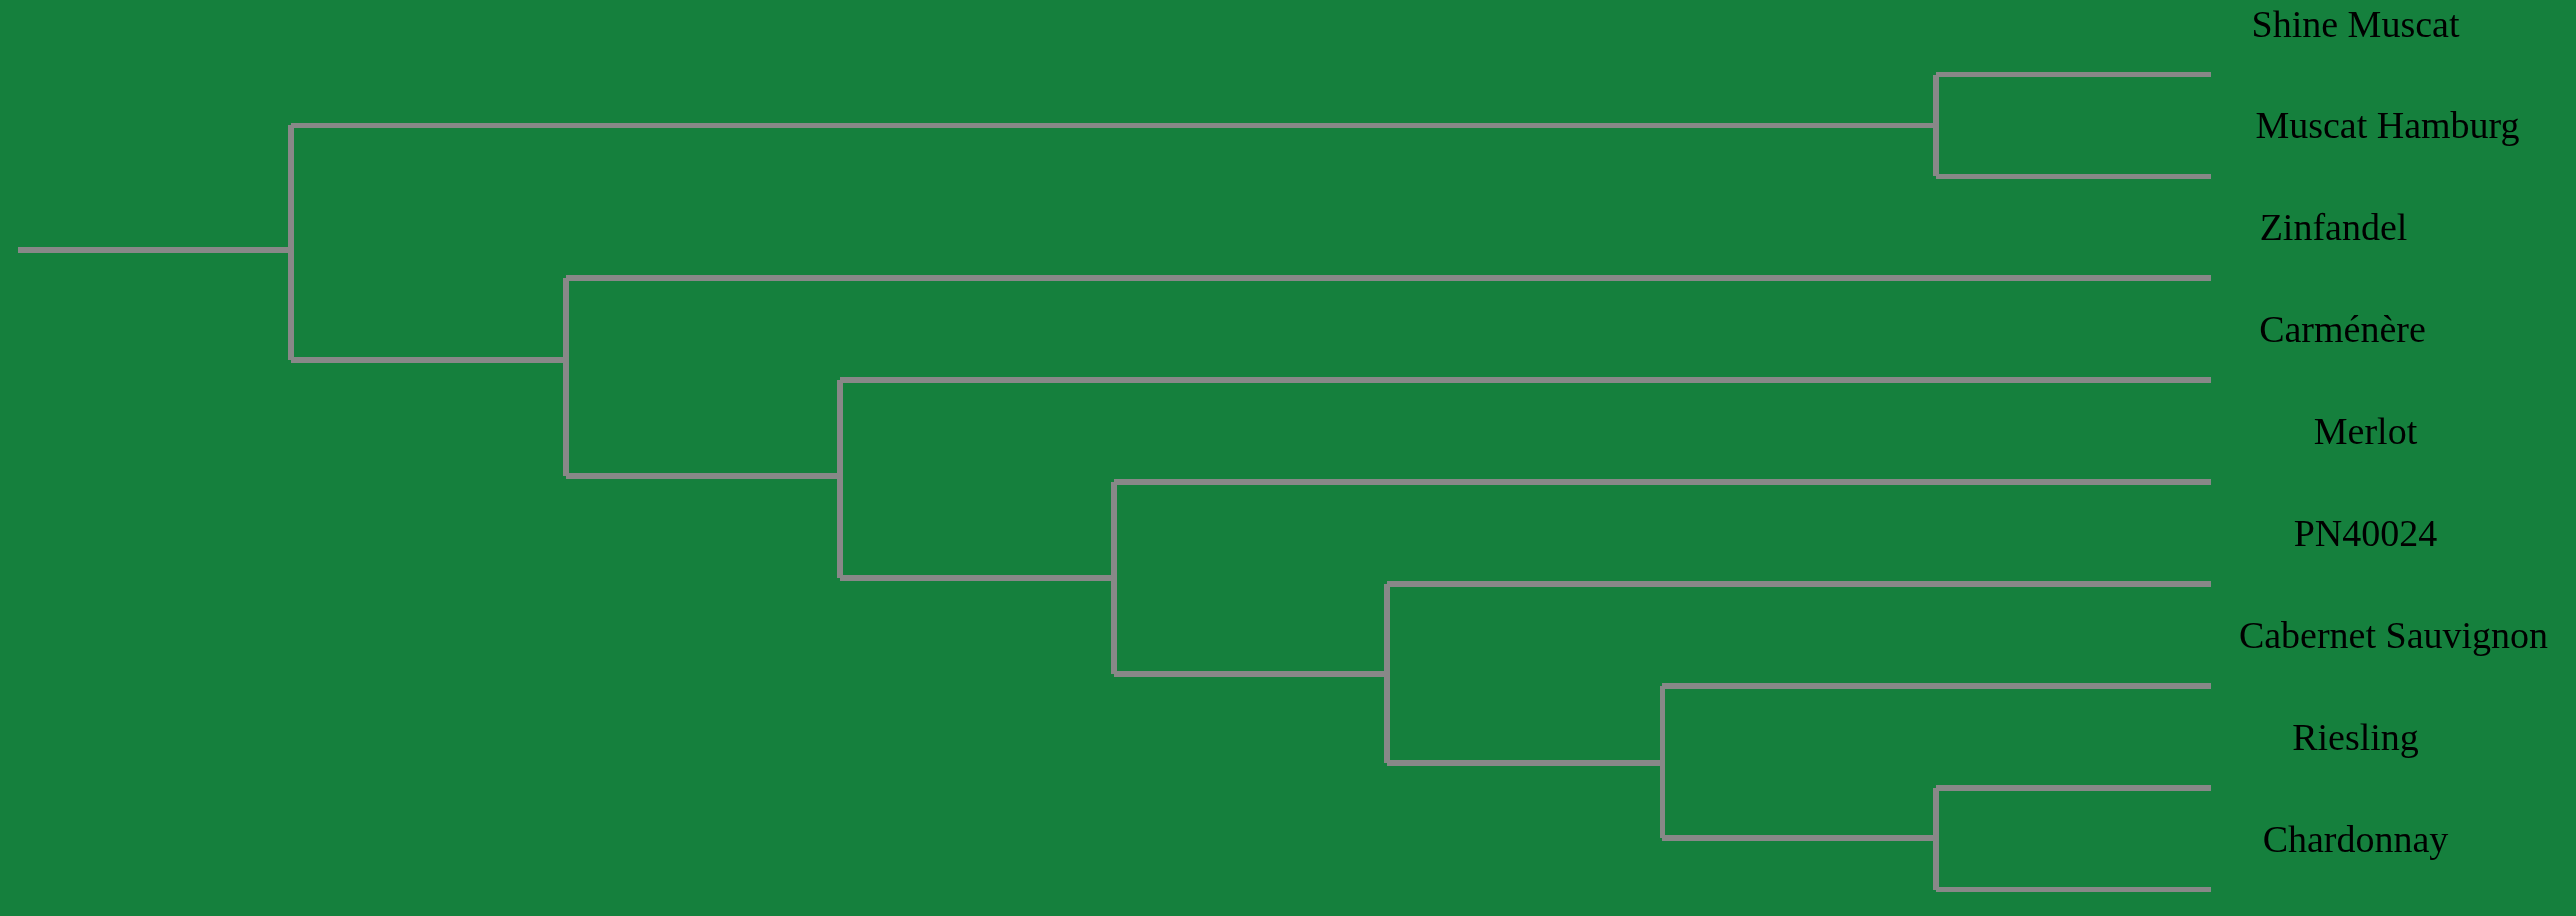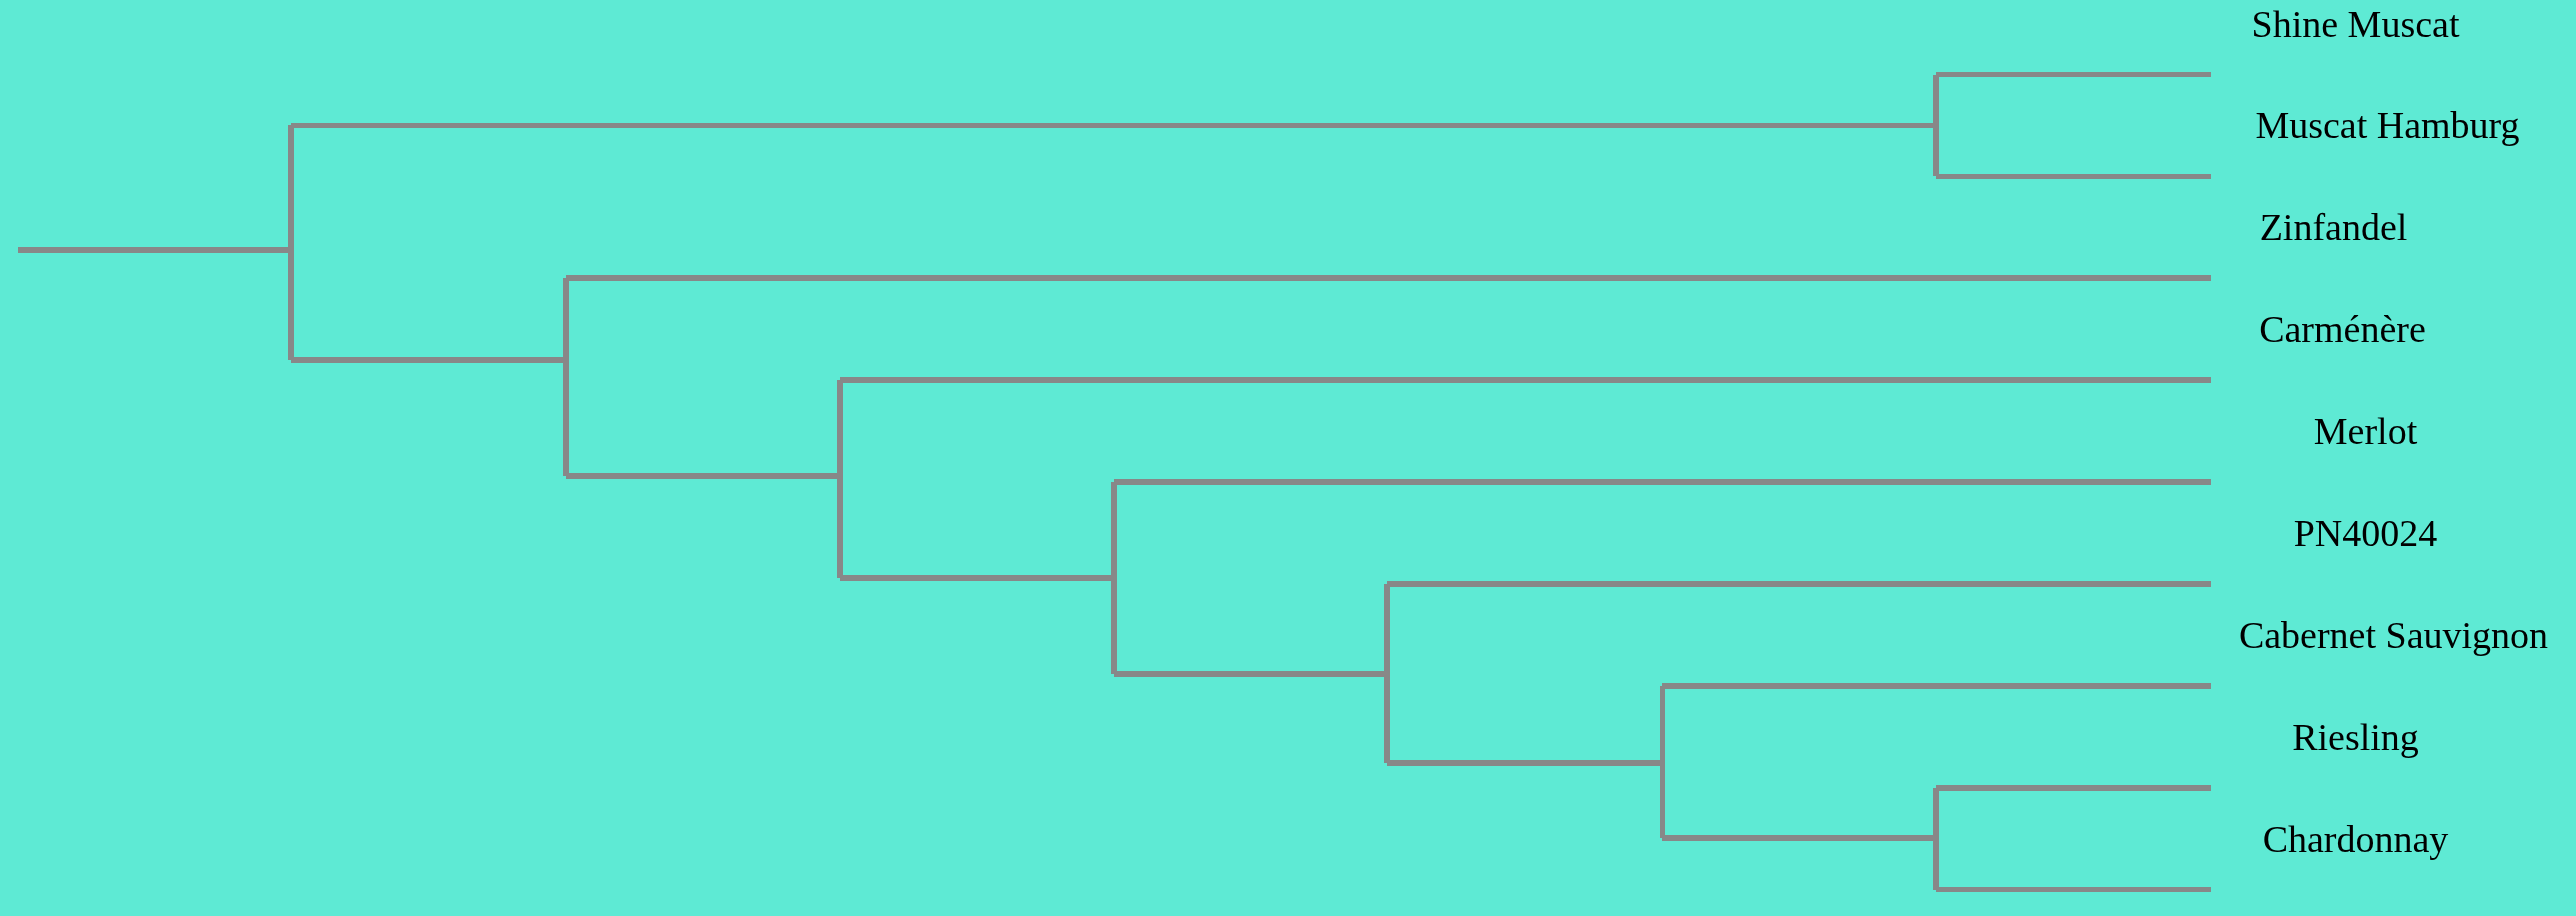--- a/index.html
+++ b/index.html
@@ -7,21 +7,21 @@
     padding: 0;
     background: #ffffff;
   }
   body {
     font-family: "Liberation Serif", "DejaVu Serif", serif;
   }
   #root-canvas {
     position: relative;
     width: 2576px;
     height: 917px;
-    background: #5eead4;
+    background: #15803d;
     overflow: hidden;
   }
   #tree-svg {
     position: absolute;
     left: 0;
     top: 0;
     width: 2576px;
     height: 917px;
     display: block;
   }

